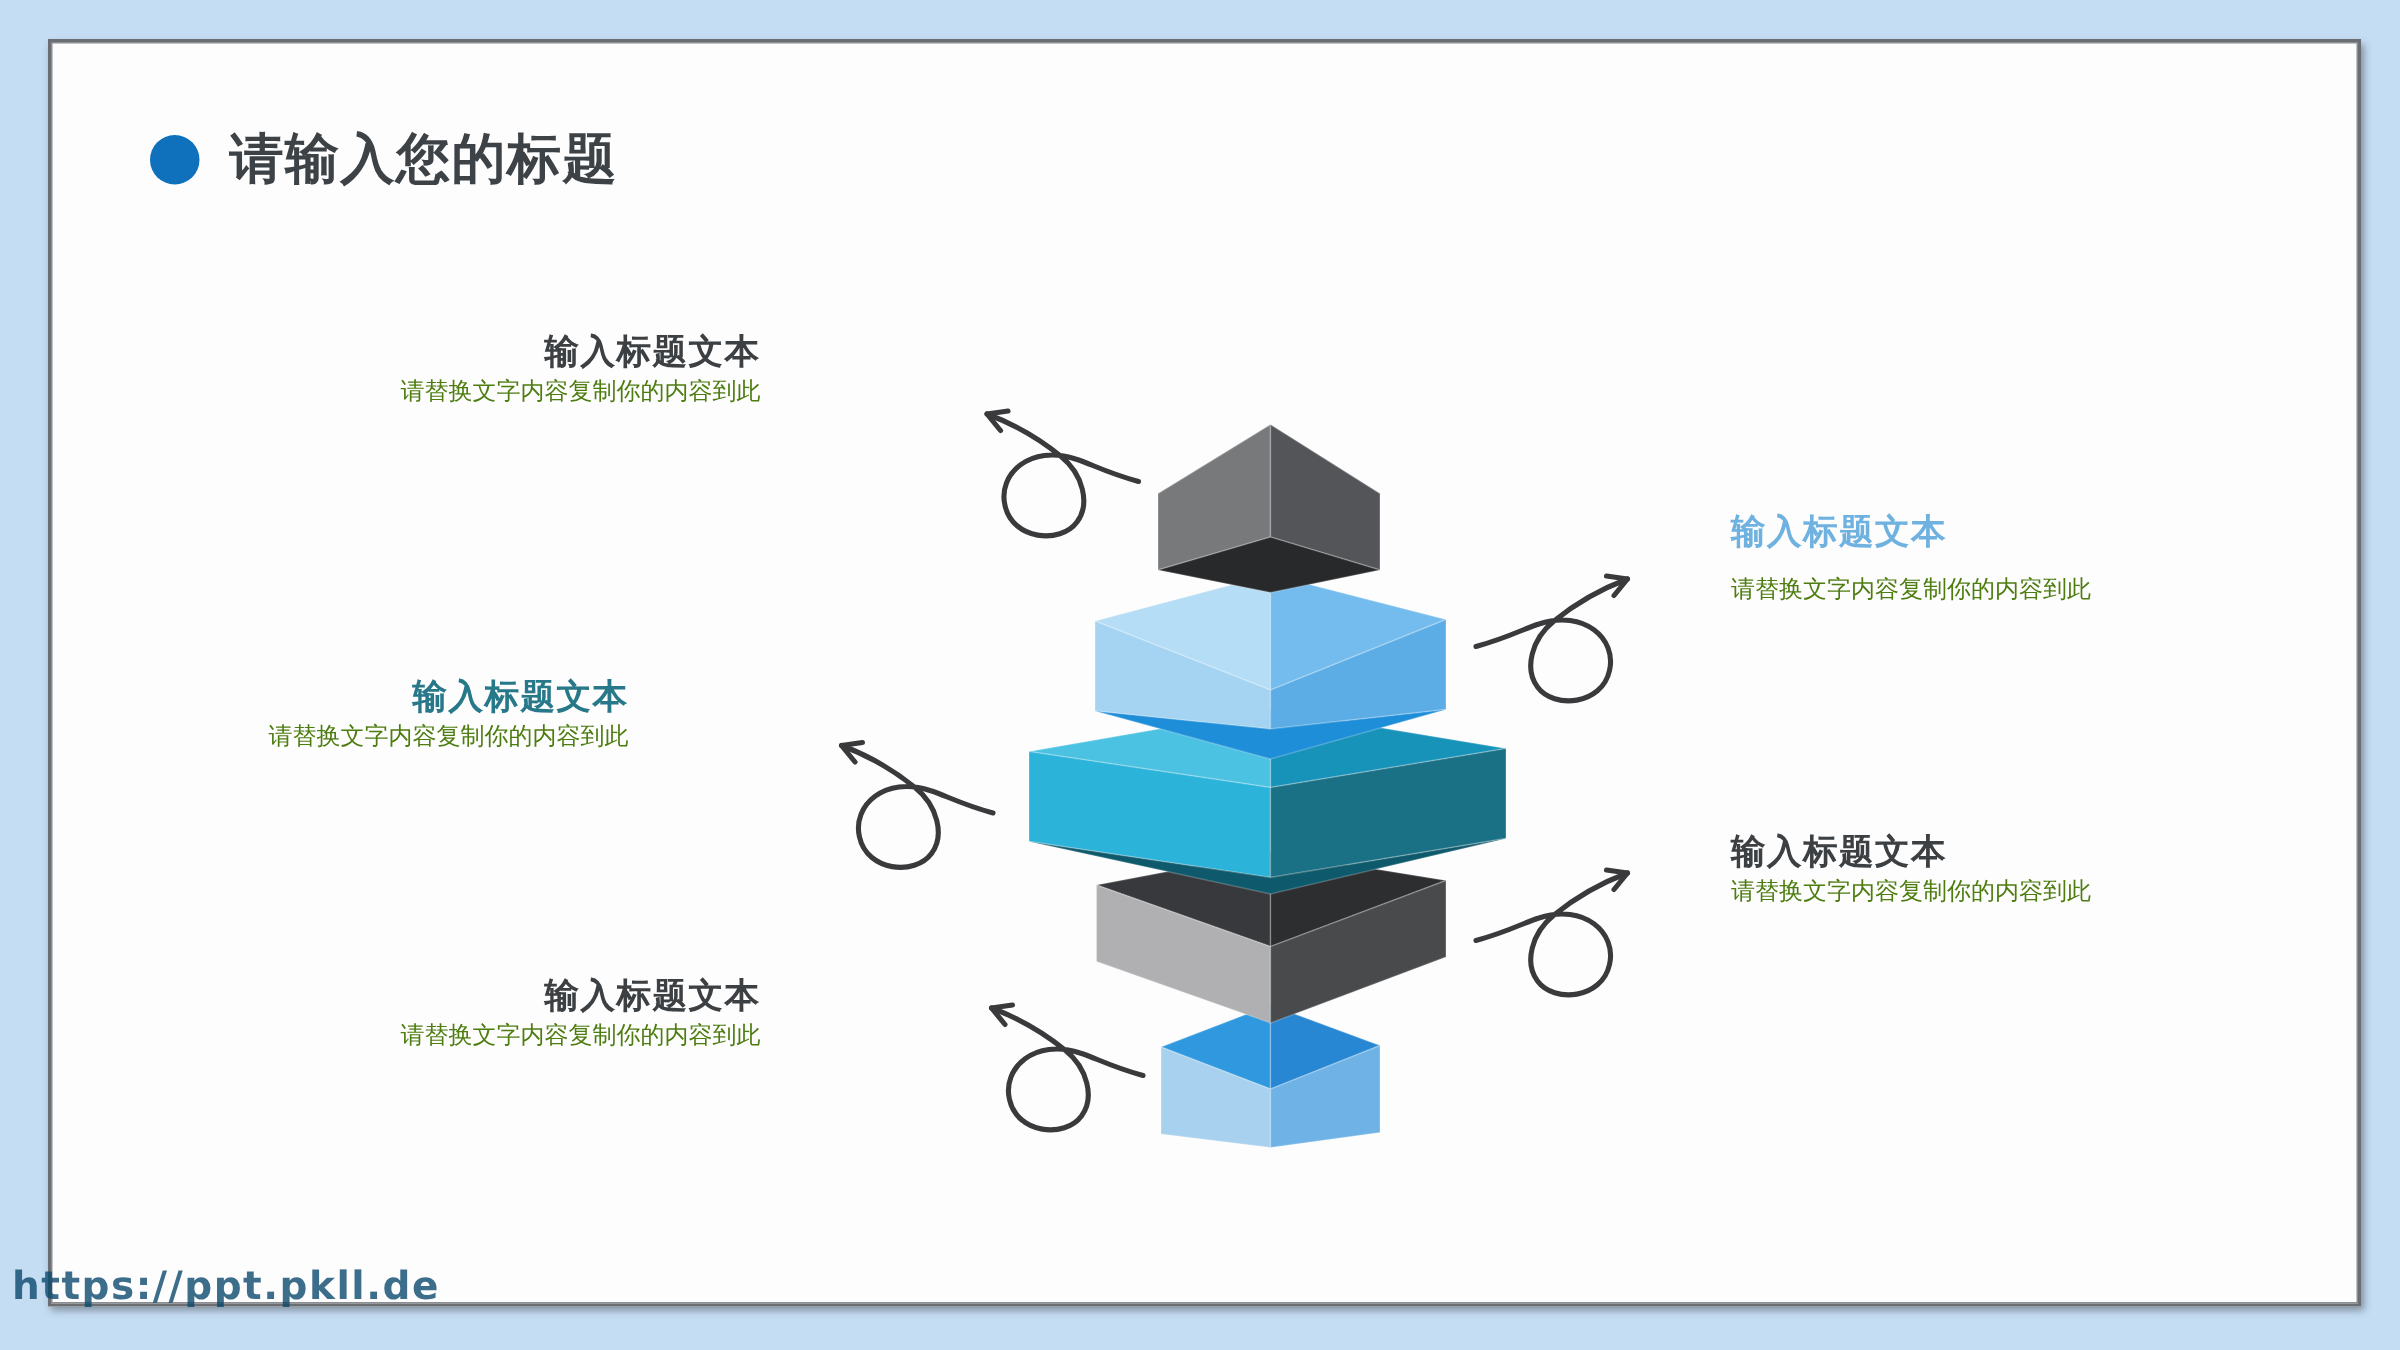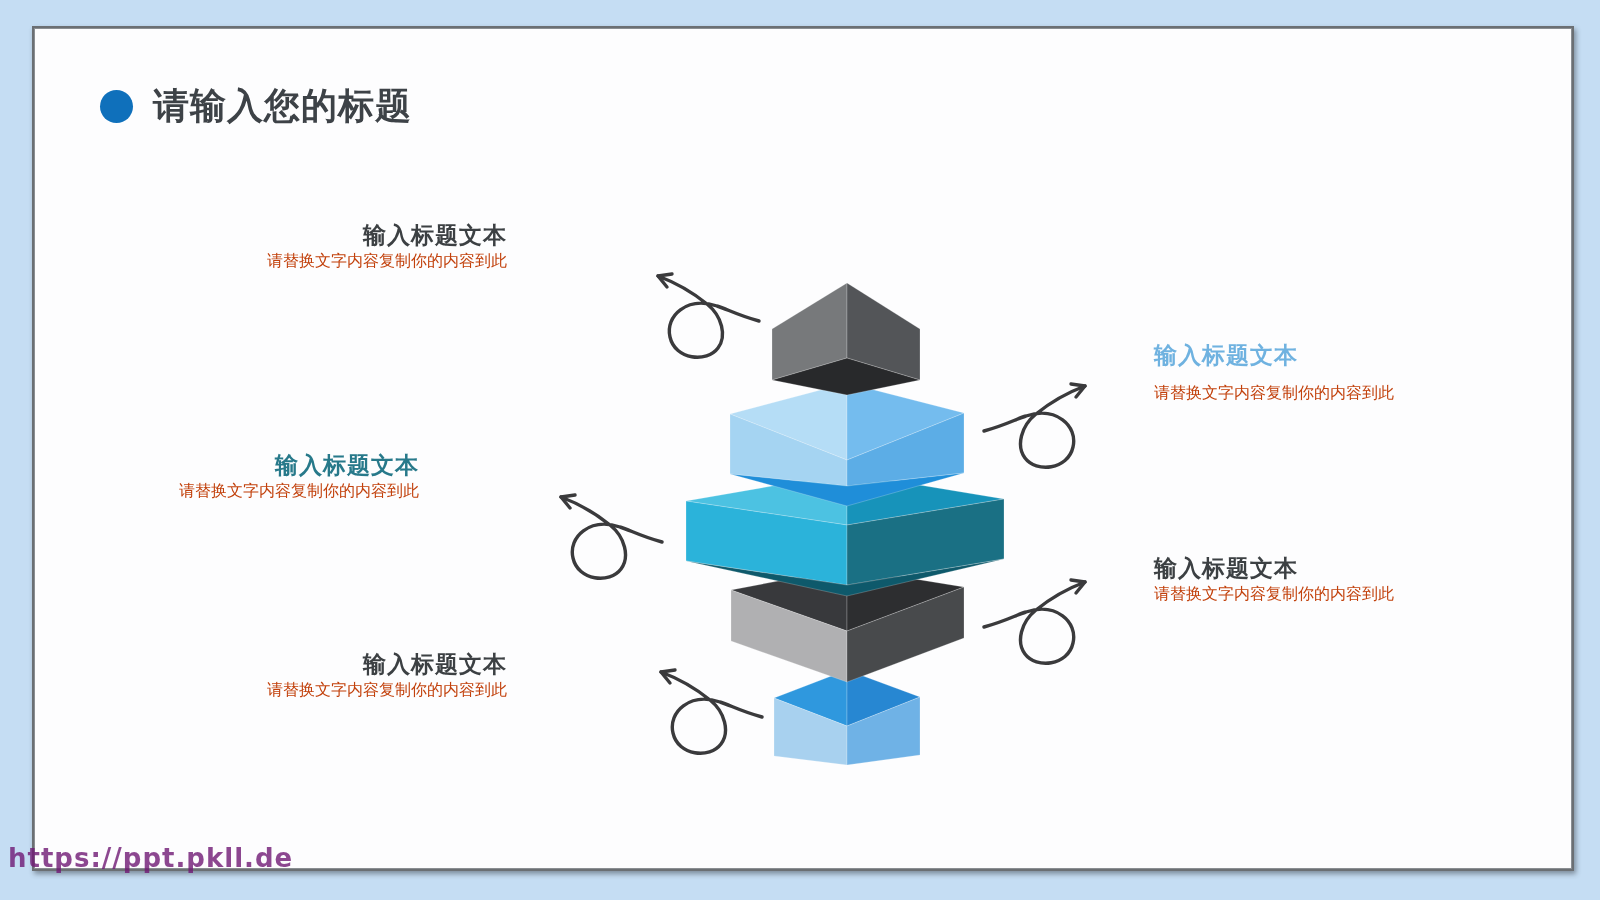--- a/index.html
+++ b/index.html
@@ -17,35 +17,35 @@
   }
   .title-row{position:absolute;left:66px;top:54px;height:48px;display:flex;align-items:center;}
   .dot{width:33px;height:33px;border-radius:50%;background:#0f70bb;display:inline-block;}
   h1.slide-title{
     margin:0 0 0 20px;font-size:36px;font-weight:bold;color:#3d4247;letter-spacing:1px;
   }
   svg.diagram{position:absolute;left:0;top:0;width:1600px;height:900px;pointer-events:none;}
   svg.diagram polygon{stroke:#ffffff;stroke-opacity:.22;stroke-width:1;}
   .label{position:absolute;line-height:26px;}
   .label .lt{font-size:23px;font-weight:bold;letter-spacing:1px;}
-  .label .lb{font-size:16px;color:#c2410c;line-height:22px;margin-top:2px;}
+  .label .lb{font-size:16px;color:#4d7c0f;line-height:22px;margin-top:2px;}
   .align-right{text-align:right;}
   .align-left{text-align:left;}
   .t-dark{color:#3c4043;}
   .t-teal{color:#27798a;}
   .t-blue{color:#6fb2e0;}
   .l-top-left{top:194px;right:1065px;}
   .l-middle-left{top:424px;right:1153px;}
   .l-bottom-left{top:623px;right:1065px;}
   .l-top-right{top:314px;left:1120px;}
   .l-top-right .lb{margin-top:14px;}
   .l-bottom-right{top:527px;left:1120px;}
   .watermark{
     position:absolute;left:8px;top:843px;z-index:2;
-    font-size:26px;font-weight:bold;color:#701a75;opacity:.8;letter-spacing:1px;
+    font-size:26px;font-weight:bold;color:#0c4a6e;opacity:.8;letter-spacing:1px;
   }
 </style>
 </head>
 <body>
 
 <div id="slide">
   <div class="card">
 
     <div class="title-row">
       <span class="dot"></span>

